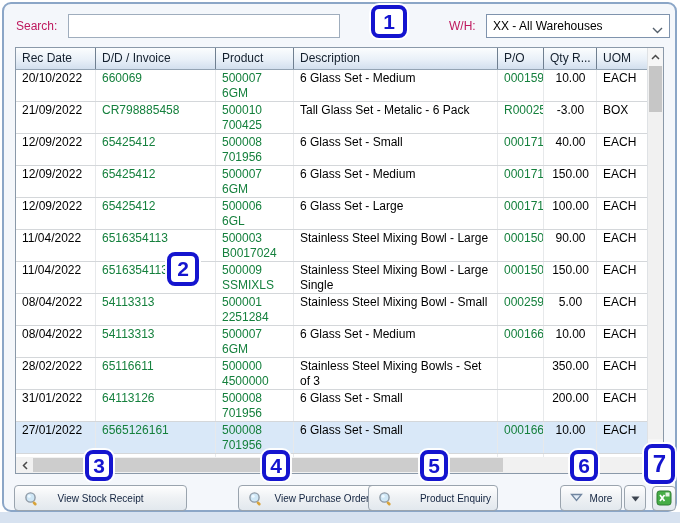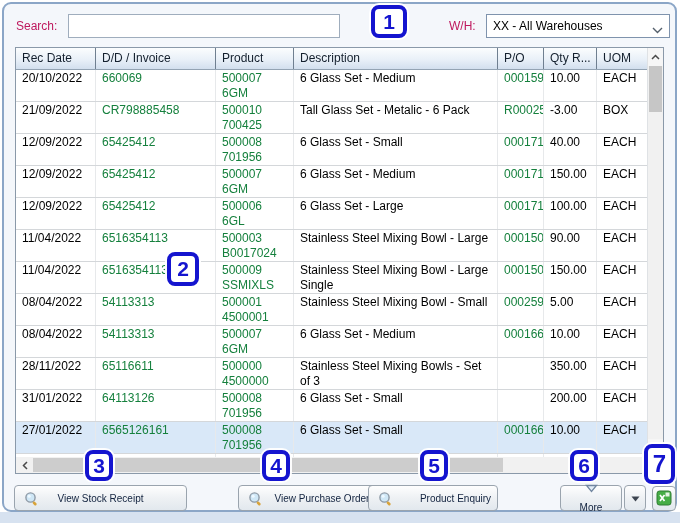--- a/index.html
+++ b/index.html
@@ -33,21 +33,21 @@
            overflow:hidden; white-space:nowrap; }
   .hcell:first-child { border-left:none; }
   .grid-body { height:387px; flex:0 0 387px; overflow:hidden; background:#fff; }
   .grid-row { display:flex; min-height:31px; border-bottom:1px solid #d4d7da; background:#fff; }
   .grid-row.selected { background:#d9e8f8; }
   .cell { font-size:12px; line-height:15px; padding:1px 3px 0 6px; color:#000;
           border-left:1px solid #e7e9eb; overflow:hidden; }
   .cell:first-child { border-left:none; }
   .navy { color:#15803d; }
   .c-prod { white-space:pre-line; }
-  .c-qty { text-align:left; padding-right:5px; }
+  .c-qty { text-align:center; padding-right:5px; }
   .w-date{width:79px} .w-inv{width:120px} .w-prod{width:78px} .w-desc{width:204px}
   .w-po{width:46px} .w-qty{width:53px} .w-uom{width:51px}
 
   
   .hscroll { height:16px; flex:0 0 16px; background:#f1f1f1; display:flex; position:relative; }
   .h-arrow { width:17px; height:16px; display:flex; align-items:center; justify-content:center; background:#f1f1f1; }
   .h-thumb { position:absolute; left:17px; top:1px; width:470px; height:14px; background:#cdcdcd; }
   .vscroll { width:16px; background:#f1f1f1; position:relative; border-left:1px solid #dfe2e5; }
   .v-arrow { height:18px; display:flex; align-items:center; justify-content:center; background:#f6f6f6; }
   .v-arrow.down { position:absolute; bottom:16px; left:0; width:100%; }
@@ -55,21 +55,21 @@
   .corner { position:absolute; bottom:0; left:0; width:100%; height:16px; background:#f1f1f1; }
 
   
   .btn { position:absolute; top:481px; height:26px; border:1px solid #9aa4ae; border-radius:4px;
          background:linear-gradient(#fefefe, #eef1f4 50%, #e2e8ee); display:flex; align-items:center;
          justify-content:center; font-size:10px; color:#12233f; cursor:default; }
   .btn .mag { position:absolute; left:9px; top:5px; }
   .btn-stock { left:10px; width:173px; }
   .btn-po { left:190px; width:168px;margin-left:44px; }
   .btn-prod { left:364px; width:130px;padding-left:45px; }
-  .btn-more { left:556px; width:62px; gap:7px;flex-direction:column; }
+  .btn-more { left:556px; width:62px; gap:7px; }
   .btn-more-drop { left:620px; width:22px; }
   .btn-excel { left:648px; top:482px; width:24px; height:25px; }
 
   
   .badge { position:absolute; background:#fff; border:4px solid #1414cf; border-radius:8px;
            color:#1414cf; font-weight:bold; font-size:21px; display:flex; align-items:center;
            justify-content:center; box-shadow:0 0 0 2px rgba(255,255,255,.95); z-index:9; }
   .b1 { left:371px; top:5px;   width:36px; height:33px; }
   .b2 { left:167px; top:252px; width:32px; height:34px; }
   .b3 { left:85px;  top:450px; width:28px; height:31px; }
@@ -177,38 +177,38 @@
 SSMIXLS</div>
     <div class="cell w-desc">Stainless Steel Mixing Bowl - Large Single</div>
     <div class="cell w-po navy">000150</div>
     <div class="cell w-qty c-qty">150.00</div>
     <div class="cell w-uom">EACH</div>
   </div>
             <div class="grid-row">
     <div class="cell w-date c-date">08/04/2022</div>
     <div class="cell w-inv navy">54113313</div>
     <div class="cell w-prod navy c-prod">500001
-4500001</div>
+2251284</div>
     <div class="cell w-desc">Stainless Steel Mixing Bowl - Small</div>
     <div class="cell w-po navy">000259</div>
     <div class="cell w-qty c-qty">5.00</div>
     <div class="cell w-uom">EACH</div>
   </div>
             <div class="grid-row">
     <div class="cell w-date c-date">08/04/2022</div>
     <div class="cell w-inv navy">54113313</div>
     <div class="cell w-prod navy c-prod">500007
 6GM</div>
     <div class="cell w-desc">6 Glass Set - Medium</div>
     <div class="cell w-po navy">000166</div>
     <div class="cell w-qty c-qty">10.00</div>
     <div class="cell w-uom">EACH</div>
   </div>
             <div class="grid-row">
-    <div class="cell w-date c-date">28/11/2022</div>
+    <div class="cell w-date c-date">28/02/2022</div>
     <div class="cell w-inv navy">65116611</div>
     <div class="cell w-prod navy c-prod">500000
 4500000</div>
     <div class="cell w-desc">Stainless Steel Mixing Bowls - Set of 3</div>
     <div class="cell w-po navy"></div>
     <div class="cell w-qty c-qty">350.00</div>
     <div class="cell w-uom">EACH</div>
   </div>
             <div class="grid-row">
     <div class="cell w-date c-date">31/01/2022</div>

